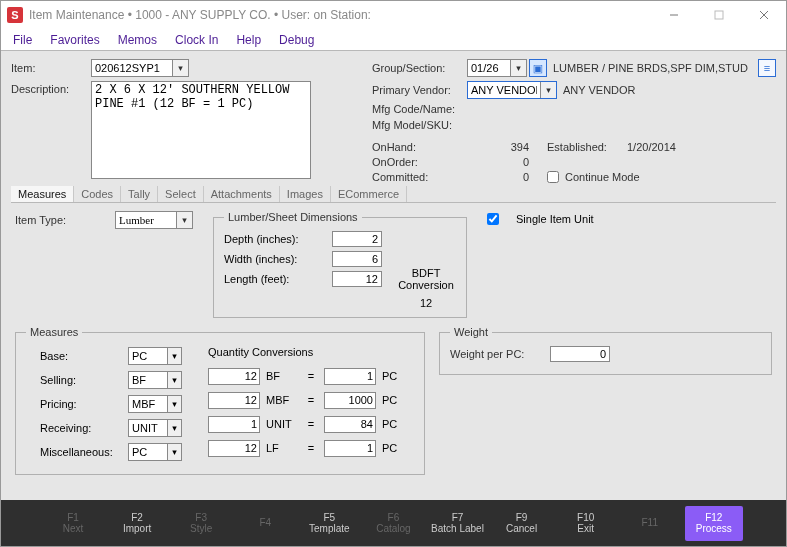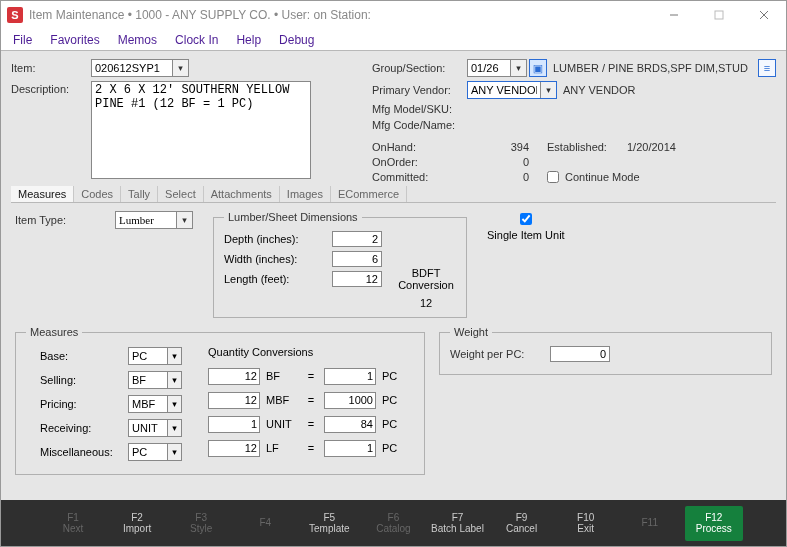--- a/index.html
+++ b/index.html
@@ -206,26 +206,26 @@
   }
   .fbtn {
     text-align: center;
     color: #ccc;
     font-size: 10px;
     line-height: 1.15;
     width: 58px;
     padding: 6px 0;
   }
   .fbtn.dim { color: #666; }
-  .fbtn.primary { background: #15803d; color:#fff; border-radius:2px; }
+  .fbtn.primary { background: #8b5cf6; color:#fff; border-radius:2px; }
   .fbtn .fk { display:block; }
   .checkbox { width:12px; height:12px; }
   .static { color:#333; }
   .gap { display:inline-block; width:6px; }
-  .single-item { display:flex; align-items:center; gap:4px; margin-top:2px;flex-direction:column;}
+  .single-item { display:flex; align-items:center; gap:17px; margin-top:2px;}
 </style>
 </head>
 <body>
 
 <div class="titlebar">
   <span class="app-icon">S</span>
   <span class="title-text">Item Maintenance   •   1000 - ANY SUPPLY CO.   •   User:             on Station:</span>
   <div class="win-controls">
     <div class="win-btn">
       <svg width="10" height="10">
@@ -293,24 +293,24 @@
       <div class="field-row">
         <span class="label" style="width:95px;">Primary Vendor:</span>
         <div class="combo" style="border-color:#2b6cd4;">
           <input style="width: 72px;" value="ANY VENDOR">
           <span class="dd"></span>
         </div>
         <span class="gap"></span>
         <span class="static">ANY VENDOR</span>
       </div>
       <div class="field-row">
+          <span class="label" style="width:105px;">Mfg Code/Name:</span>
+        </div>
+      <div class="field-row">
           <span class="label" style="width:105px;">Mfg Model/SKU:</span>
-        </div>
-      <div class="field-row">
-          <span class="label" style="width:105px;">Mfg Code/Name:</span>
         </div>
 
       <div style="height:6px;"></div>
       <div class="info-row">
         <span class="ilabel">OnHand:</span>
         <span class="ival">394</span>
         <span class="ilabel2">Established:</span>
         <span class="static">1/20/2014</span>
       </div>
       <div class="info-row">

